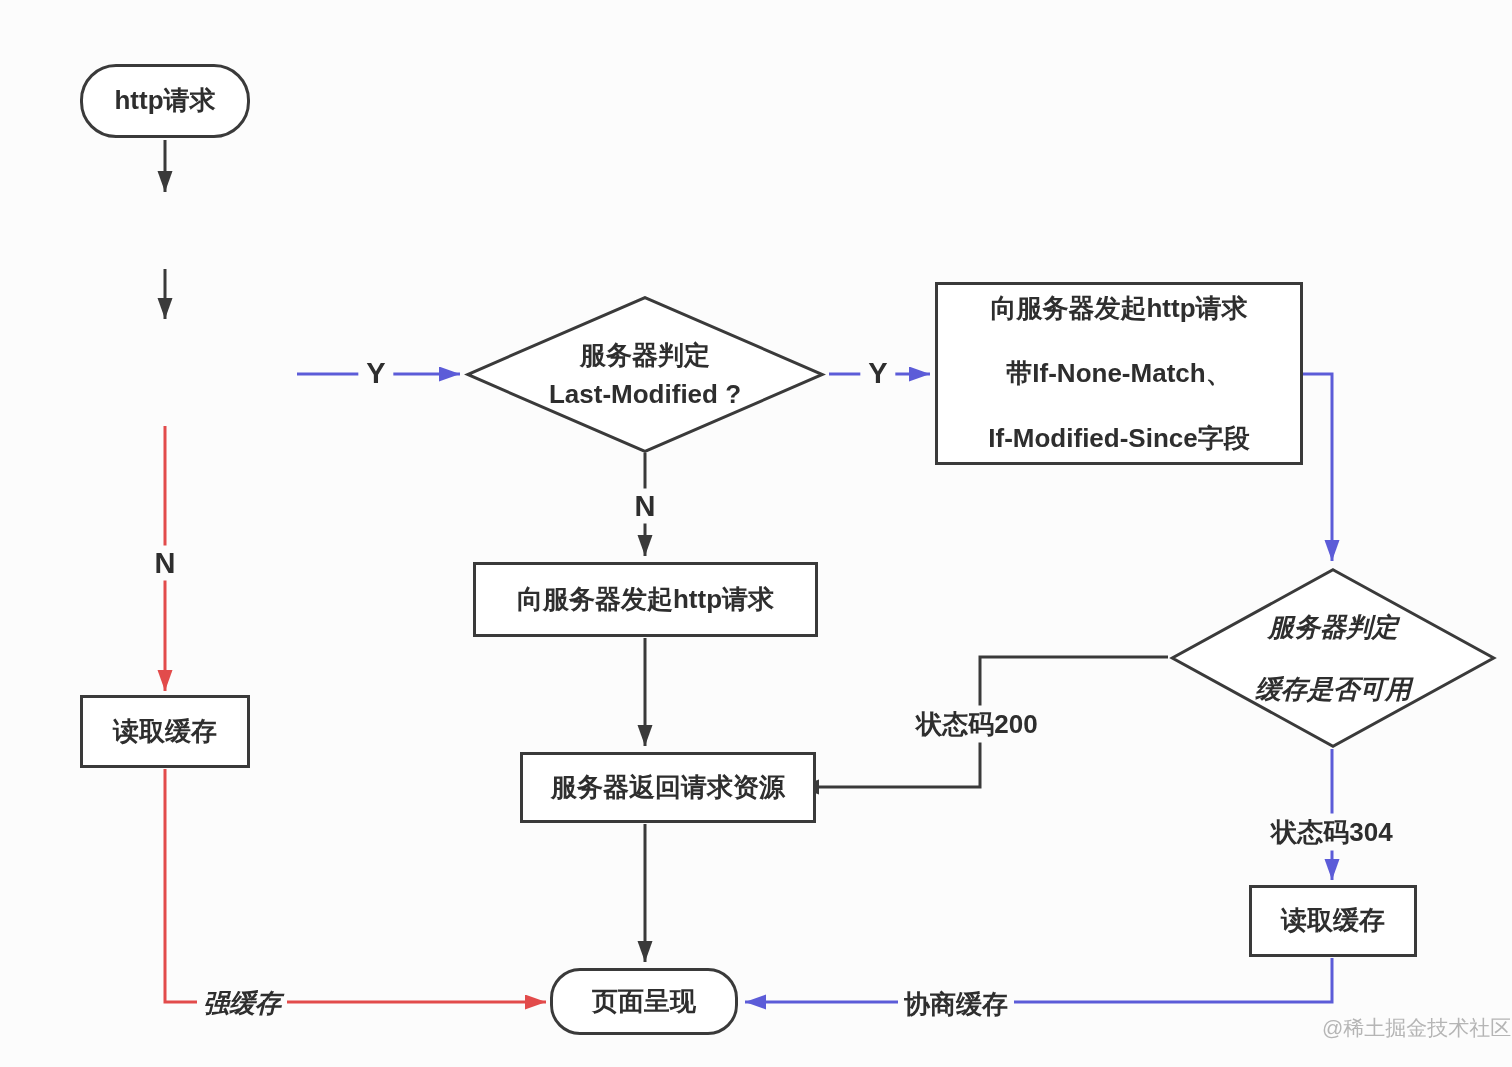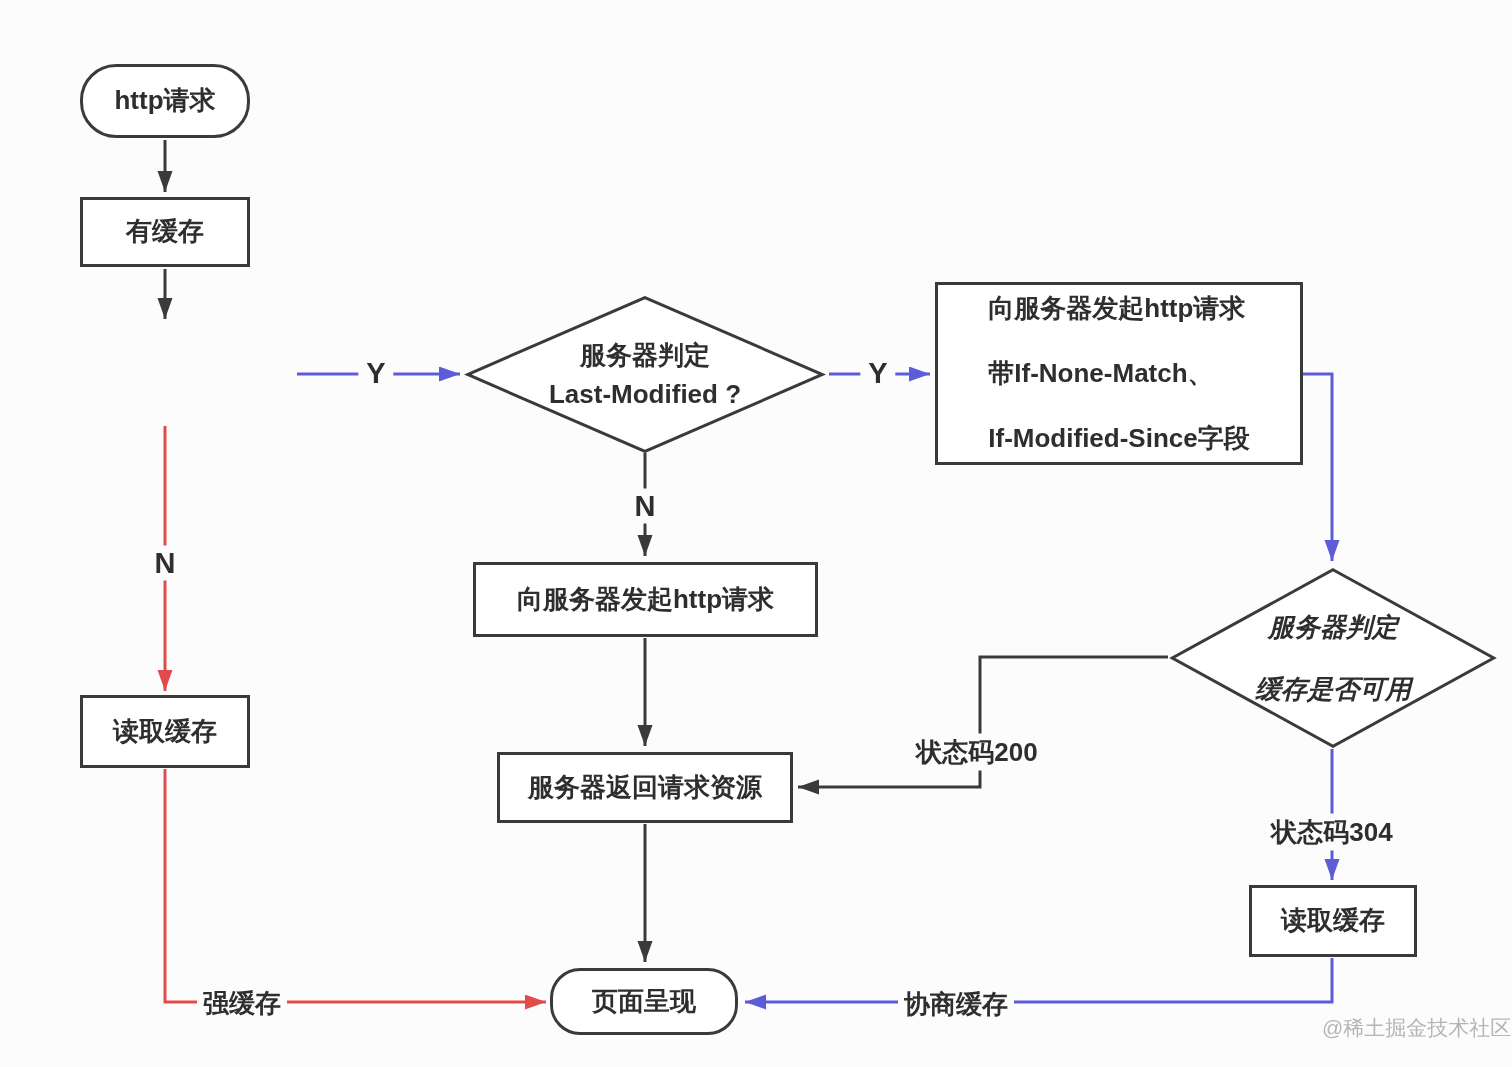--- a/index.html
+++ b/index.html
@@ -40,20 +40,21 @@
   .node {
     position: absolute;
     display: flex;
     align-items: center;
     justify-content: center;
     border: 3px solid var(--line);
     background: #ffffff;
     color: var(--text);
     font-weight: bold;
     font-size: 26px;
+    text-align: center;
     white-space: pre-line;
     line-height: 1.35;
   }
   .stadium { border-radius: 36px; }
   .stadium.small { border-radius: 30px; }
 
   .diamond { position: absolute; }
   .diamond svg {
     position: absolute;
     left: 0; top: 0;
@@ -130,21 +131,20 @@
     <polyline class="edge black" points="645,638 645,746" marker-end="url(#arrow-black)"></polyline>
     <polyline class="edge black" points="645,824 645,962" marker-end="url(#arrow-black)"></polyline>
     <polyline class="edge blue" points="1332,749 1332,880" marker-end="url(#arrow-blue)"></polyline>
     <polyline class="edge blue" points="1332,958 1332,1002 745,1002" marker-end="url(#arrow-blue)"></polyline>
     <polyline class="edge red" points="165,426 165,691" marker-end="url(#arrow-red)"></polyline>
     <polyline class="edge red" points="165,769 165,1002 546,1002" marker-end="url(#arrow-red)"></polyline>
   </svg>
 
   <div class="node stadium" style="left:80px; top:64px; width:170px; height:74px;">http请求</div>
 
-  <div class="node" style="left:80px; top:197px; width:170px; height:70px;">有缓存</div>
 
 
   <div class="diamond" style="left:464px; top:296px; width:362px; height:157px;">
     <svg viewBox="0 0 100 100" preserveAspectRatio="none">
       <polygon points="50,1 99,50 50,99 1,50"></polygon>
     </svg>
     <div class="diamond-label lh-mid">服务器判定
 Last-Modified ?</div>
   </div>
 
@@ -155,39 +155,39 @@
   <div class="node" style="left:473px; top:562px; width:345px; height:75px;">向服务器发起http请求</div>
 
   <div class="diamond" style="left:1169px; top:568px; width:328px; height:180px;">
     <svg viewBox="0 0 100 100" preserveAspectRatio="none">
       <polygon points="50,1 99,50 50,99 1,50"></polygon>
     </svg>
     <div class="diamond-label lh-wide">服务器判定
 缓存是否可用</div>
   </div>
 
-  <div class="node" style="left:497px; top:752px; width:296px; height:71px;">服务器返回请求资源</div>
+  <div class="node" style="left:520px; top:752px; width:296px; height:71px;">服务器返回请求资源</div>
 
   <div class="node" style="left:80px; top:695px; width:170px; height:73px;">读取缓存</div>
 
   <div class="node" style="left:1249px; top:885px; width:168px; height:72px;">读取缓存</div>
 
   <div class="node stadium small" style="left:550px; top:968px; width:188px; height:67px;">页面呈现</div>
 
   <div class="edge-label yn" style="left:376px; top:373px;">Y</div>
 
   <div class="edge-label yn" style="left:878px; top:373px;">Y</div>
 
   <div class="edge-label yn" style="left:645px; top:506px;">N</div>
 
   <div class="edge-label yn" style="left:165px; top:563px;">N</div>
 
-  <div class="edge-label" style="left:977px; top:724px;margin-top:28px;">状态码200</div>
+  <div class="edge-label" style="left:977px; top:724px;">状态码200</div>
 
   <div class="edge-label" style="left:1332px; top:832px;">状态码304</div>
 
-  <div class="edge-label" style="left:242px; top:1003px;">强缓存</div>
+  <div class="edge-label" style="left:242px; top:1003px;font-style:italic;">强缓存</div>
 
   <div class="edge-label" style="left:956px; top:1004px;">协商缓存</div>
 
   <div class="watermark" style="left:1322px; top:1014px;">@稀土掘金技术社区</div>
 
 </div>
 
 </body></html>

